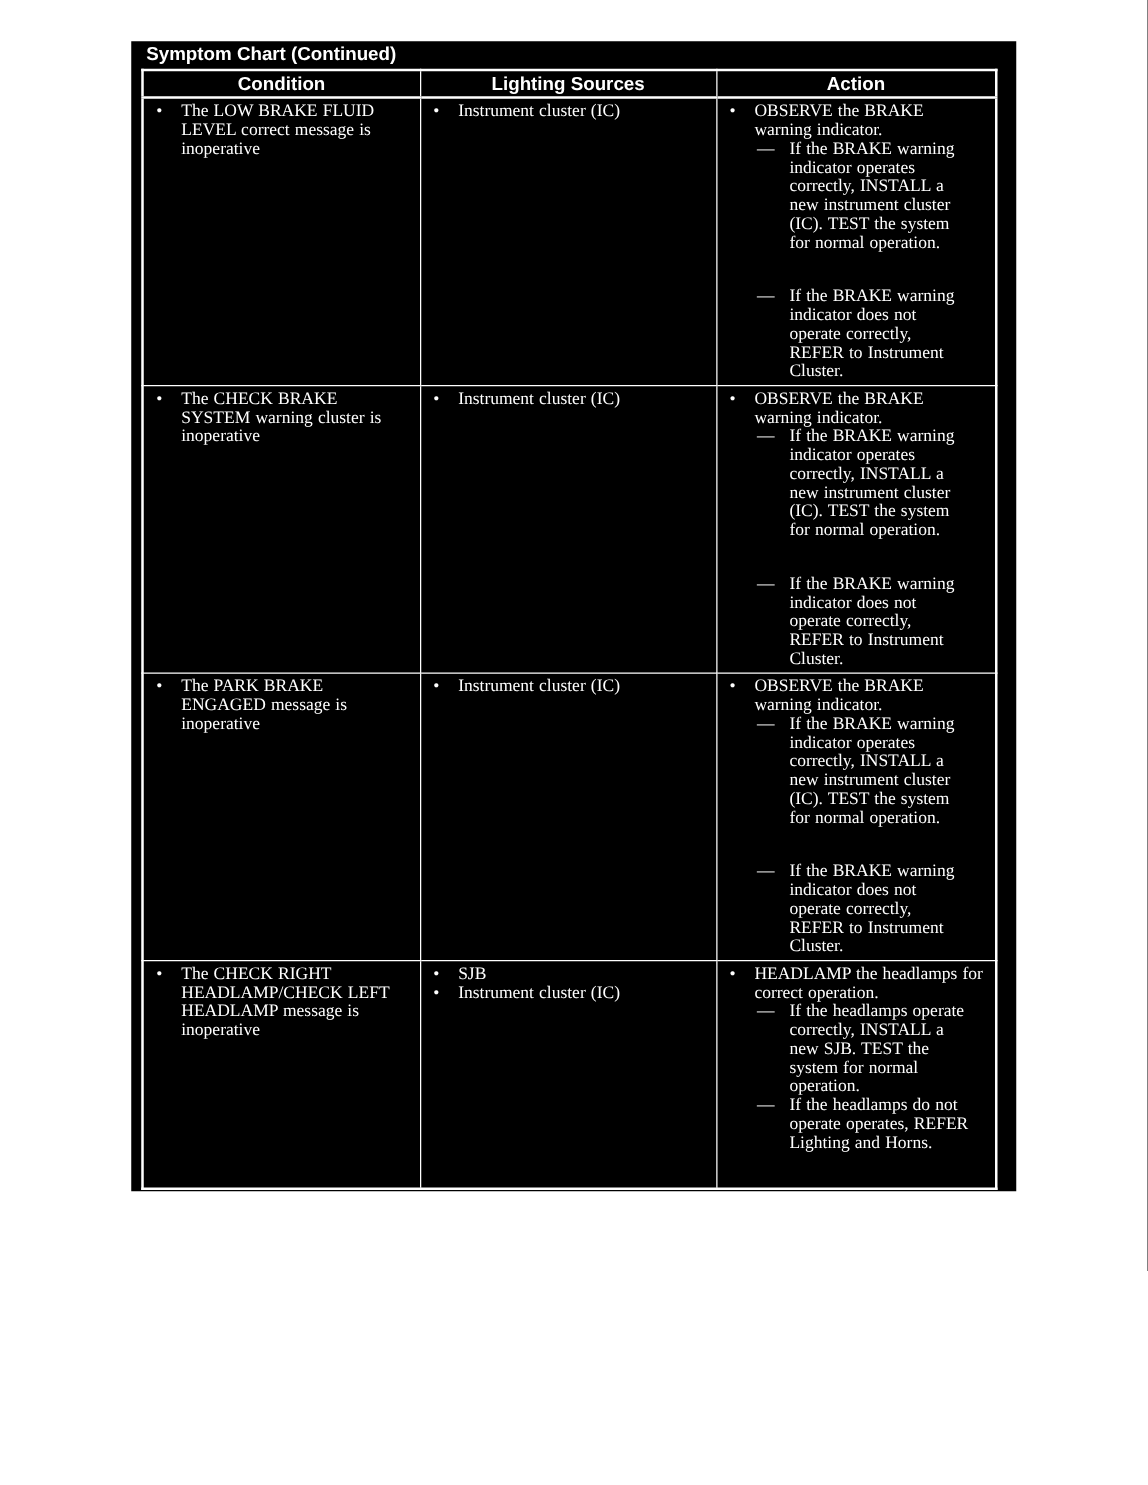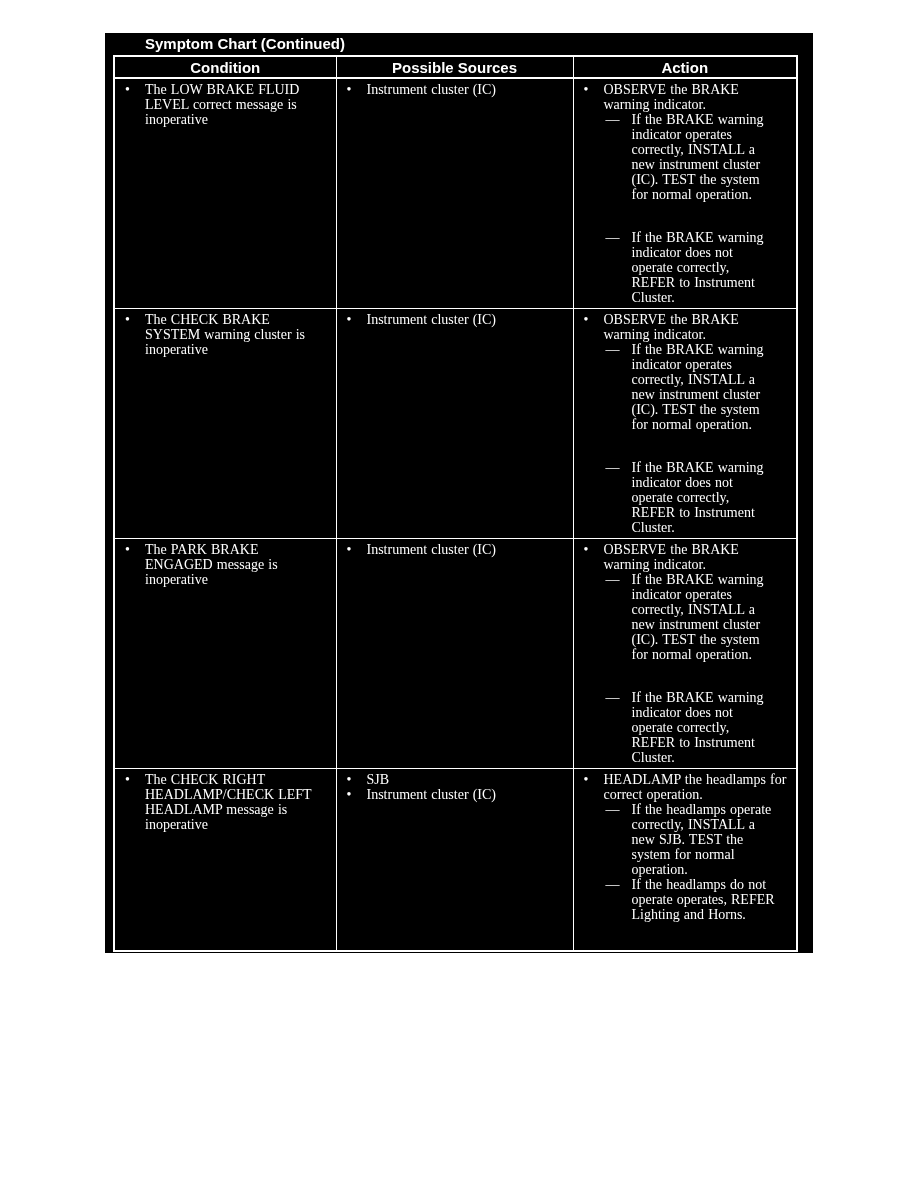--- a/index.html
+++ b/index.html
@@ -21,21 +21,20 @@
     color: #ffffff;
   }
   .panel-title {
     font-family: "Liberation Sans", sans-serif;
     font-weight: bold;
     font-size: 15px;
     line-height: 21px;
     height: 21px;
     padding-left: 12px;
     white-space: nowrap;
-    margin-left: 28px;
   }
   table.symptom-table {
     position: absolute;
     left: 8px;
     top: 22px;
     width: 683px;
     border-collapse: collapse;
     table-layout: fixed;
     background: #000000;
     border: 2px solid #ffffff;
@@ -91,21 +90,21 @@
 
   <table class="symptom-table">
     <colgroup>
       <col style="width:222px">
       <col style="width:237px">
       <col style="width:224px">
     </colgroup>
     <thead>
       <tr>
         <th>Condition</th>
-        <th>Possible Sources</th>
+        <th>Lighting Sources</th>
         <th>Action</th>
       </tr>
     </thead>
     <tbody>
 
       <tr class="row-1">
         <td>
           <div class="bullet-item">
             <span class="bullet-gutter">•</span>
             <span class="item-text">The LOW BRAKE FLUID LEVEL correct message is inoperative</span>

